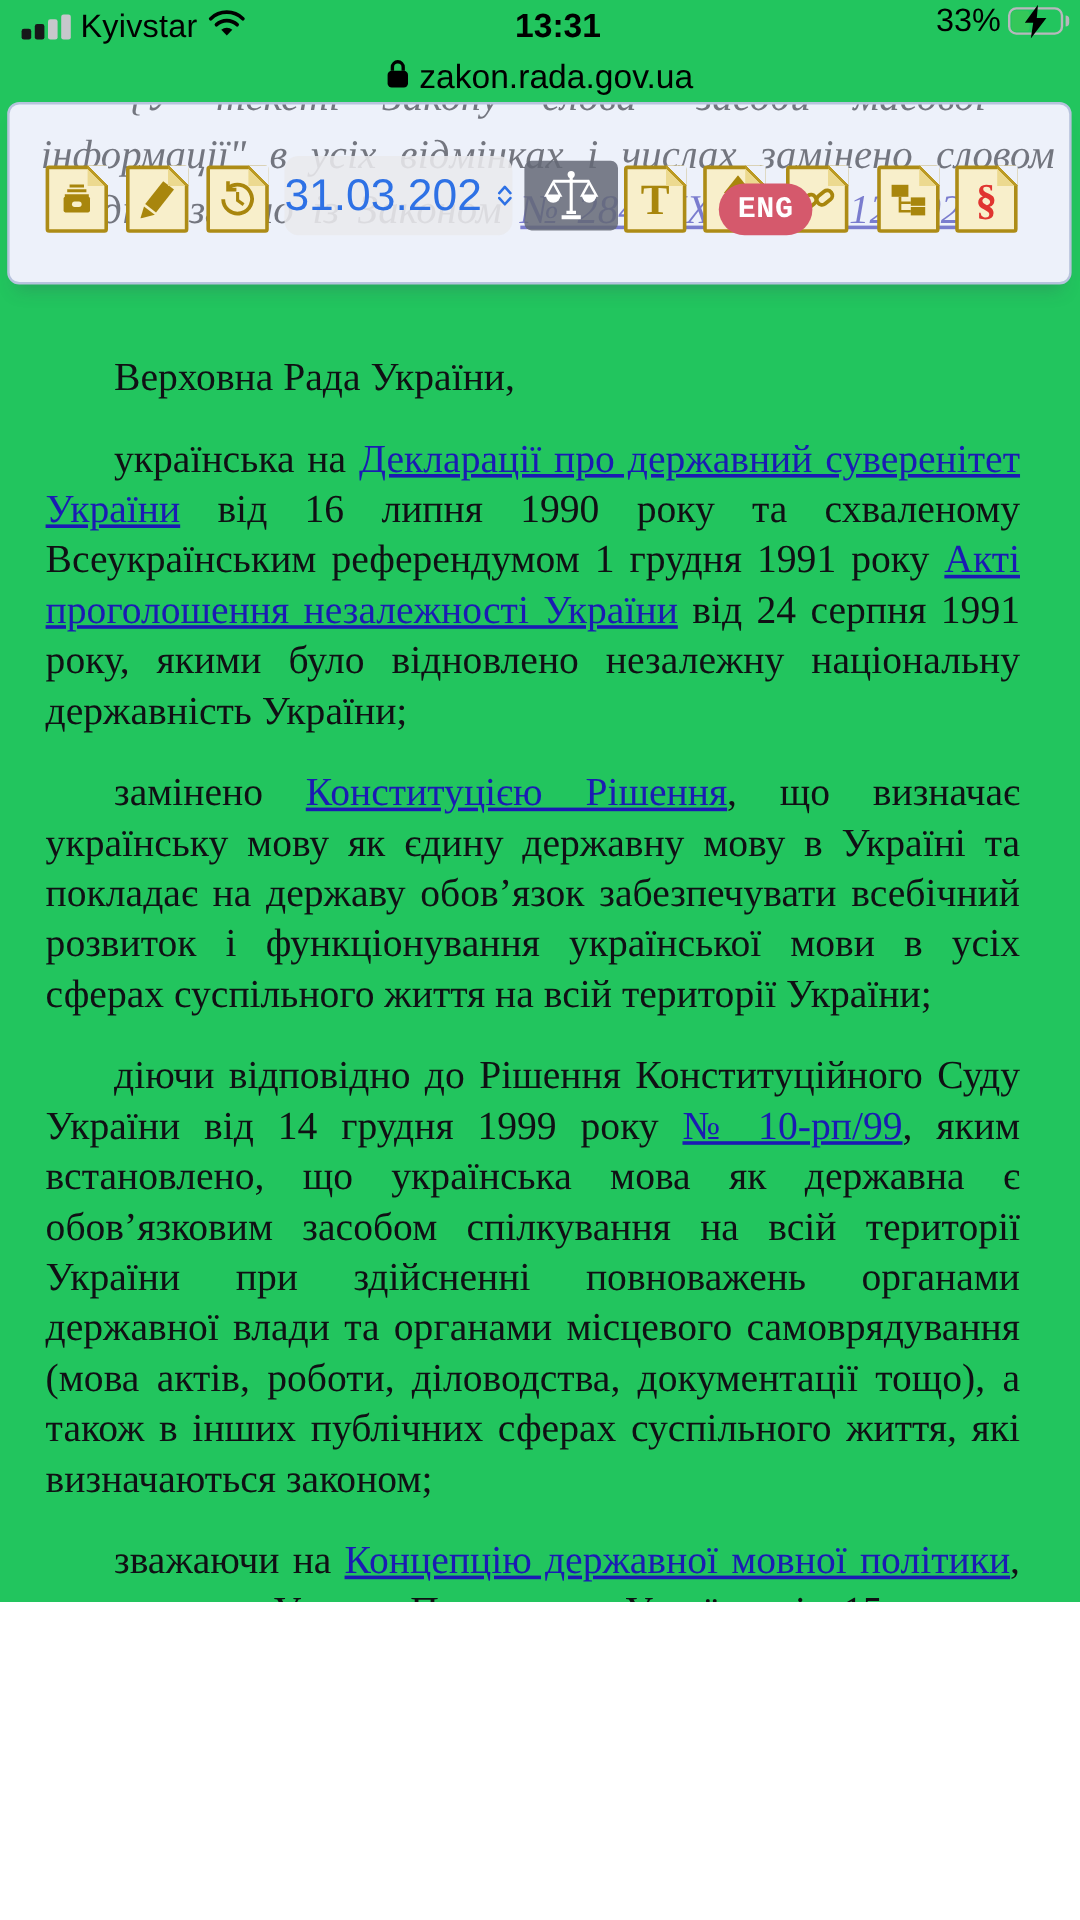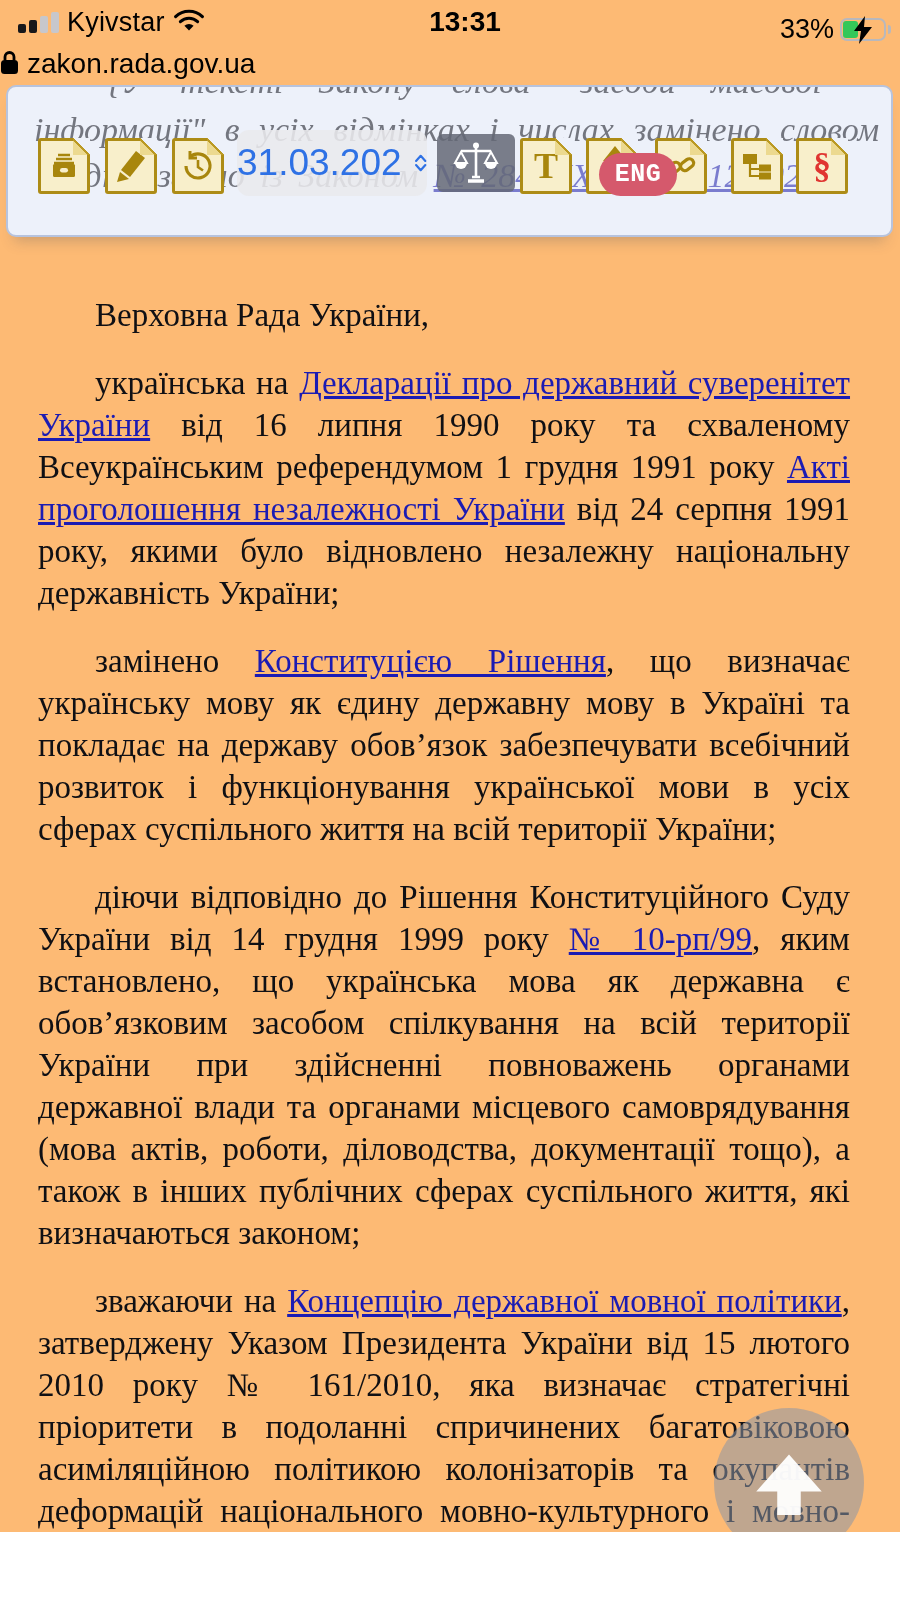--- a/index.html
+++ b/index.html
@@ -1,45 +1,45 @@
 <!DOCTYPE html>
 <html><head>
 <meta charset="utf-8">
 <style>
   * { margin:0; padding:0; box-sizing:border-box; }
   html,body { background:#ffffff; }
-  .screen { position:relative; width:900px; height:1532px; overflow:hidden; background:#fdba74;
+  .screen { position:relative; width:900px; height:1335px; overflow:hidden; background:#22c55e;
             font-family:"Liberation Serif", serif; }
 
   
   .status-bar { position:absolute; top:0; left:0; width:900px; height:44px;
                 font-family:"Liberation Sans", sans-serif; }
   .sb-left { position:absolute; left:18px; top:7px; display:flex; align-items:center; gap:8px; }
   .signal { display:flex; align-items:flex-end; gap:3px; height:24px; padding-bottom:2px;}
   .signal i { display:block; width:8px; border-radius:2px; background:#c7c7cc; }
   .signal i:nth-child(1){height:9px;  background:#17171a;}
   .signal i:nth-child(2){height:13px; background:#17171a;}
   .signal i:nth-child(3){height:17px;}
   .signal i:nth-child(4){height:21px;}
   .carrier { font-size:27px; font-weight:500; color:#000; letter-spacing:.2px;}
   .sb-time { position:absolute; left:0; top:6px; width:900px; text-align:center;
              font-size:28px; font-weight:700; color:#000;margin-left:15px; }
-  .sb-right { position:absolute; right:14px; top:14px; display:flex; align-items:center; gap:6px; }
+  .sb-right { position:absolute; right:14px; top:2px; display:flex; align-items:center; gap:6px; }
   .batt-pct { font-size:27px; font-weight:400; color:#000; }
   .battery { position:relative; width:46px; height:23px; }
   .batt-case { position:absolute; inset:0; border:2px solid #b8b8bd; border-radius:7px; }
   .batt-fill { position:absolute; left:3px; top:3px; bottom:3px; width:15px;
                background:#34c759; border-radius:3px; }
   .batt-nub { position:absolute; right:-5px; top:7px; width:3.5px; height:9px;
               background:#b8b8bd; border-radius:0 3px 3px 0; }
   .batt-bolt { position:absolute; left:11px; top:-2px; }
 
   
   .url-bar { position:absolute; top:44px; left:0; width:900px; height:40px;
-             display:flex; align-items:center; gap:8px;
+             display:flex; align-items:center; justify-content:center; gap:8px;
              font-family:"Liberation Sans", sans-serif; }
   .url-text { font-size:28px; color:#000; }
 
   
   .toolbar-panel { position:absolute; top:85px; left:6px; width:887px; height:152px;
                    background:#edf1fa; border:2px solid #b7c3dd; border-radius:10px;
                    overflow:hidden; box-shadow:0 12px 14px -8px rgba(60,70,90,.25); }
   .bg-text { position:absolute; left:0; width:100%; font-style:italic; font-size:34px;
              white-space:nowrap; color:rgba(40,42,52,.62); }
   .bg-line1 { top:-24px; padding-left:100px; word-spacing:27px; }

